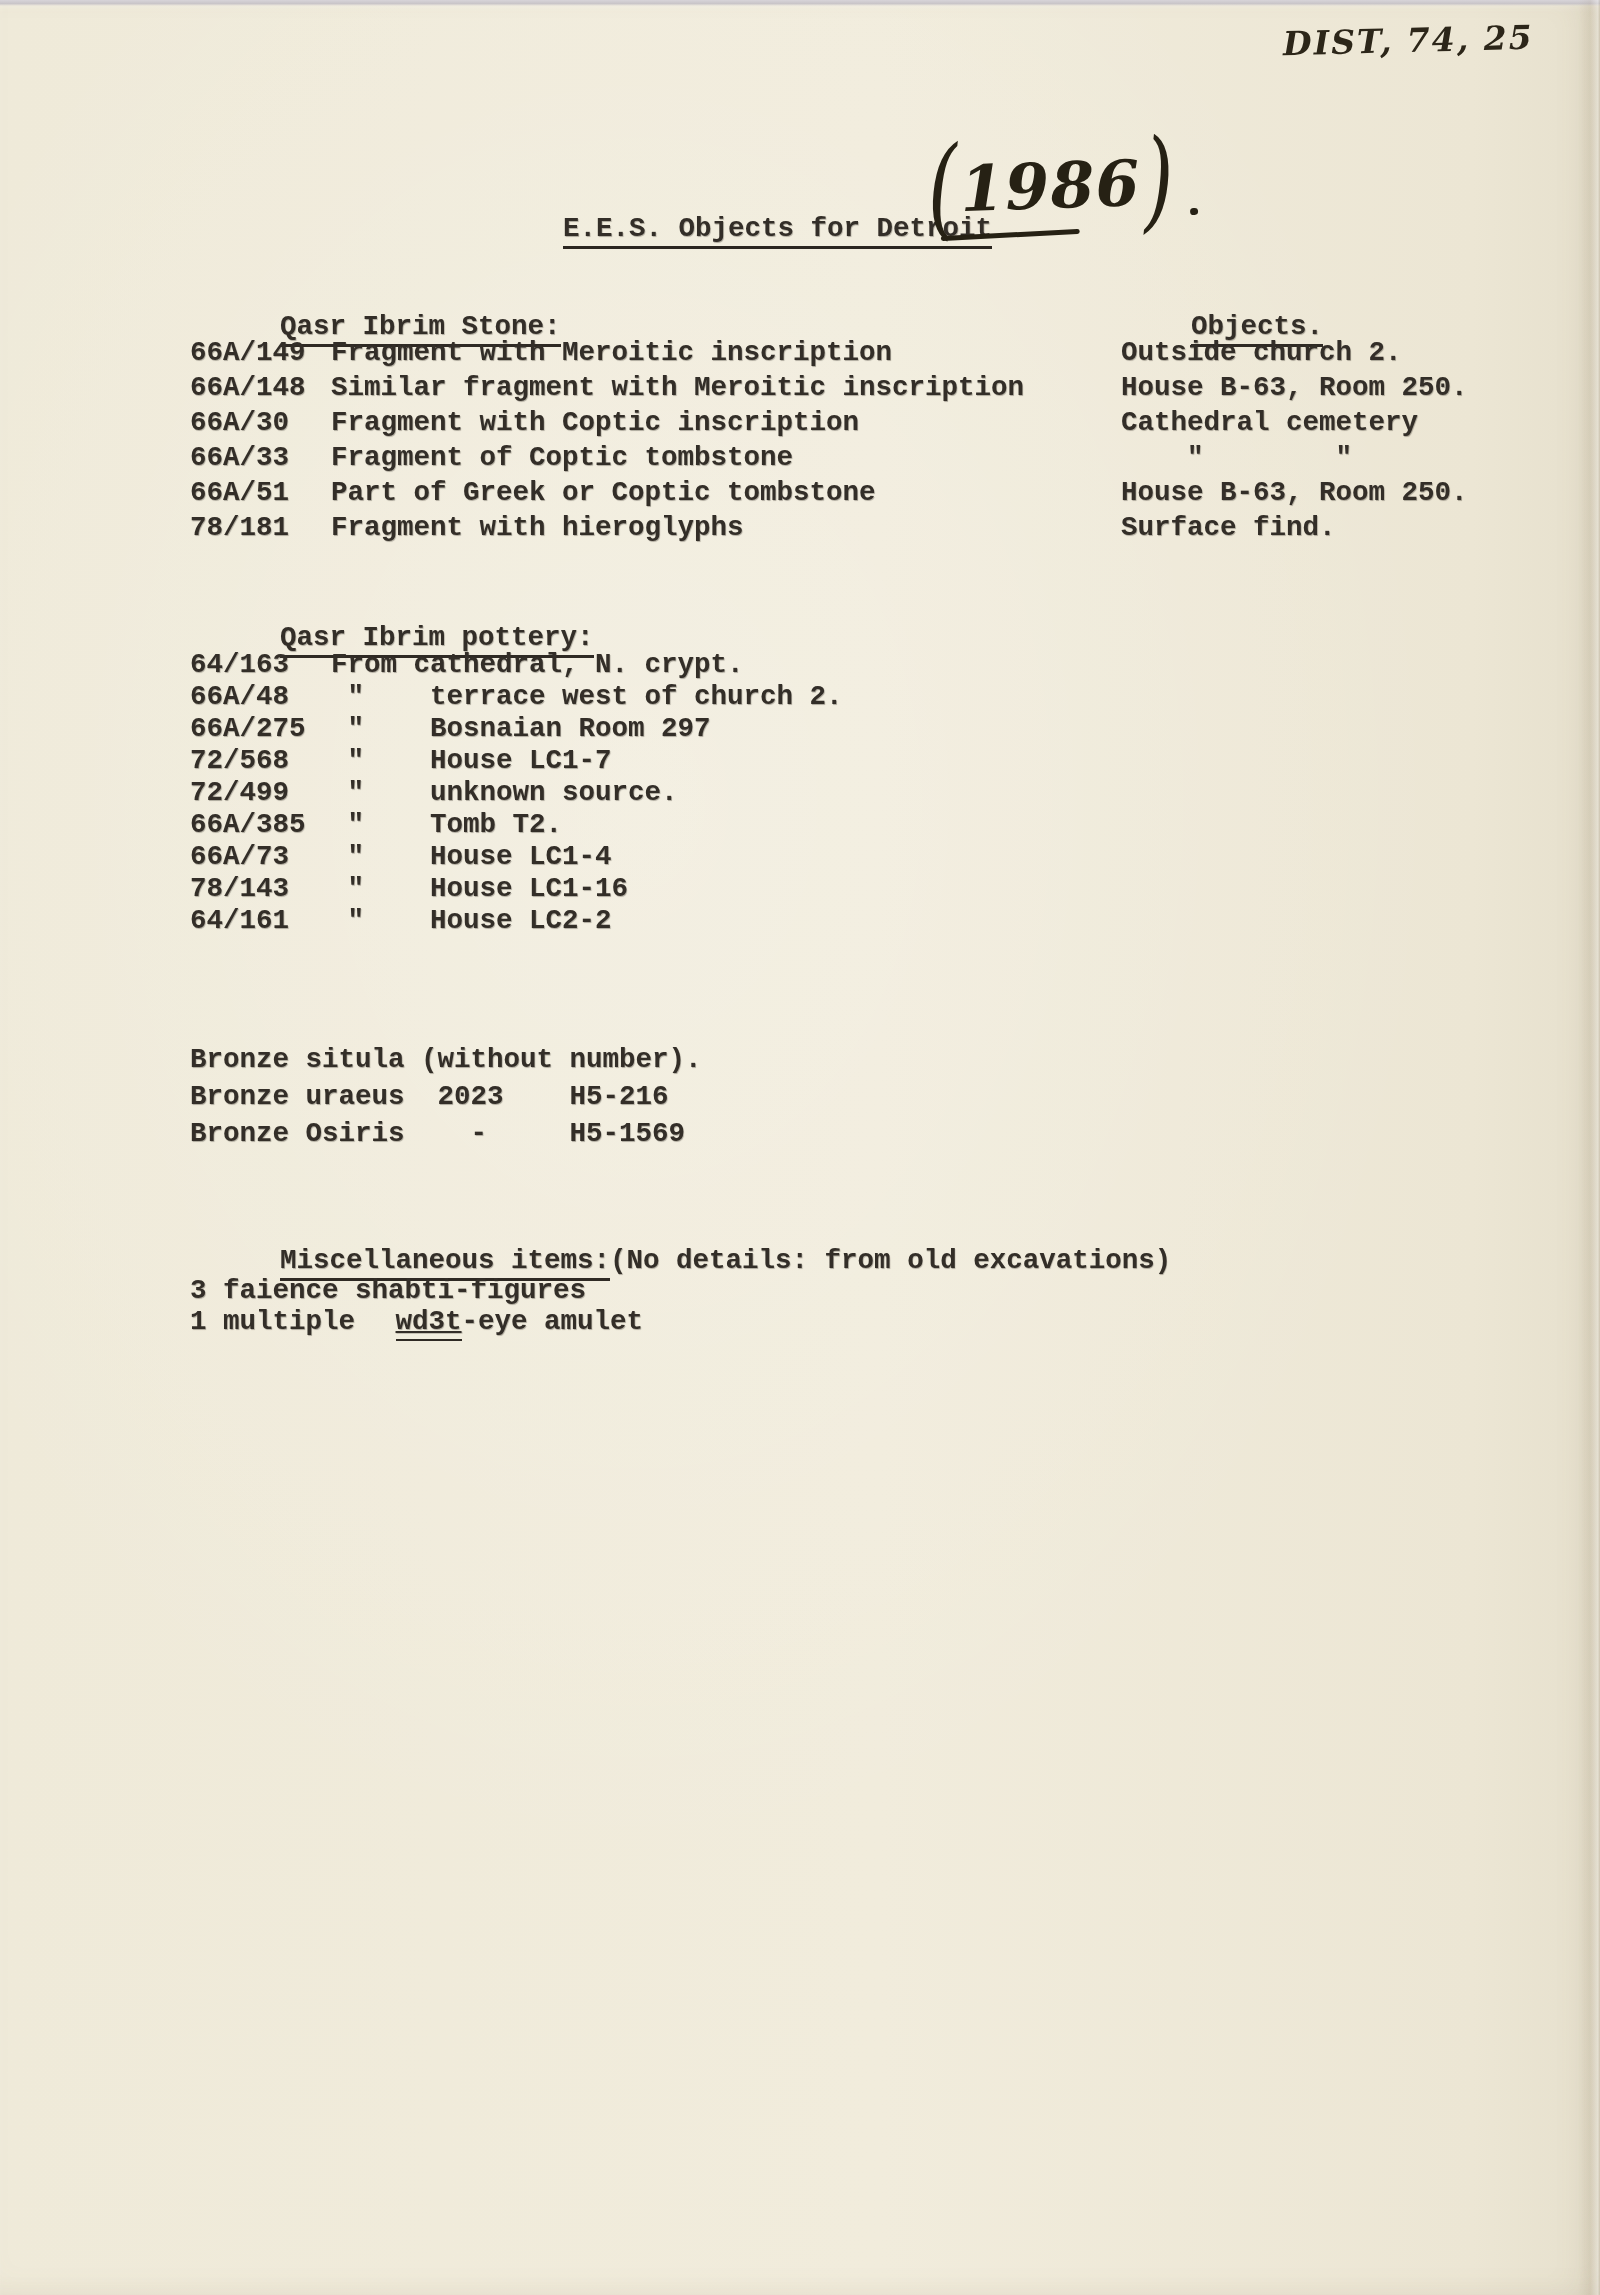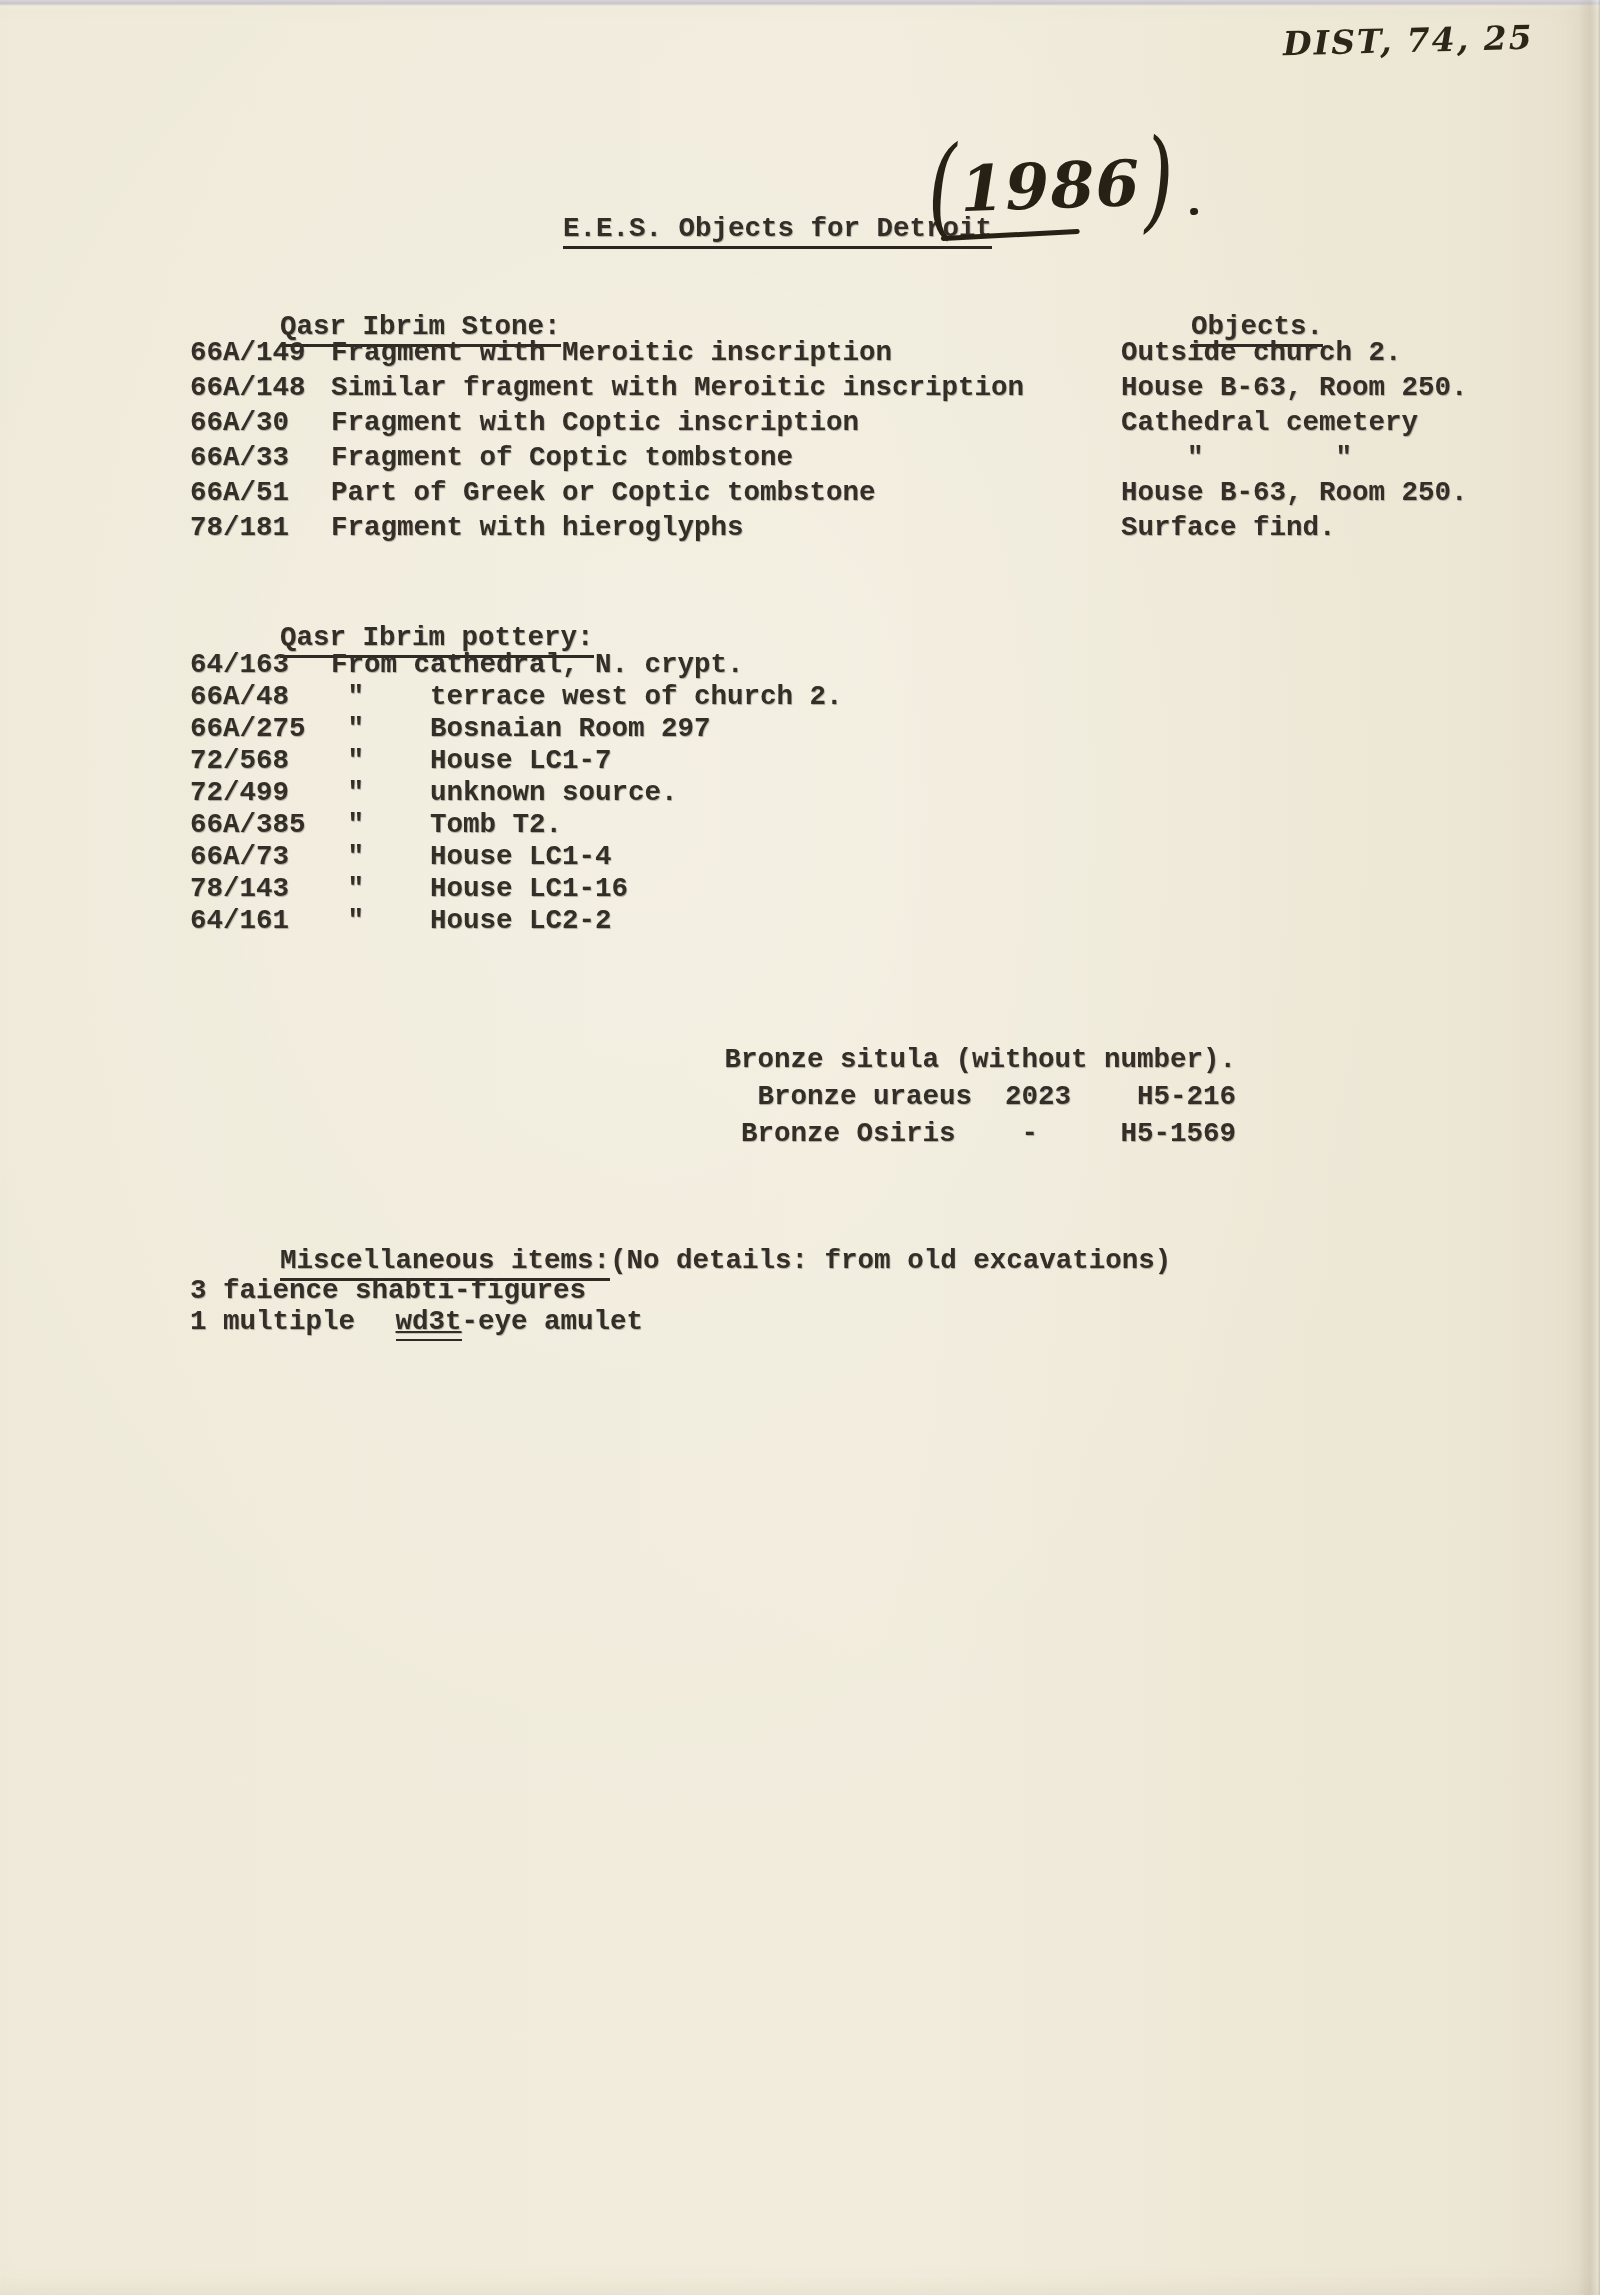--- a/index.html
+++ b/index.html
@@ -42,21 +42,21 @@
   }
   .u { border-bottom: 3.3px solid #2f2a24; padding-bottom: 2px; margin-left: 24px; }
   .u-heavy { border-bottom: 3.9px solid #2b2620; padding-bottom: 2px; }
 
   .abs { position: absolute; }
 
   
   .row { display: flex; align-items: flex-start; }
   .stone-row { height: 35px; }
   .pottery-row { height: 32px; }
-  .saqqara-row { height: 37px; justify-content: flex-end; }
+  .saqqara-row { height: 37px; }
   .misc-row { height: 31px; }
   .col-num { width: 141px; flex: 0 0 auto; }
   .col-desc { width: 742px; flex: 0 0 auto; }
   .col-findspot { flex: 0 0 auto; margin-left: 48px; }
 
   
   .hand {
     font-family: "DejaVu Serif", "Liberation Serif", serif;
     font-style: italic;
     color: #2c2619;

